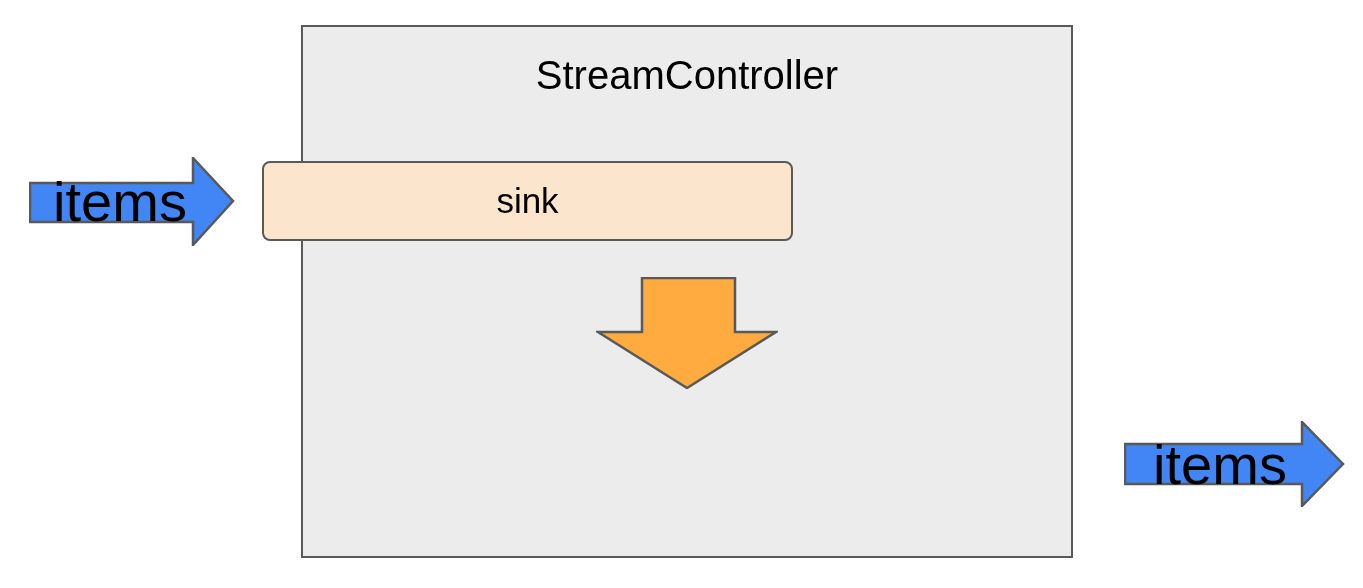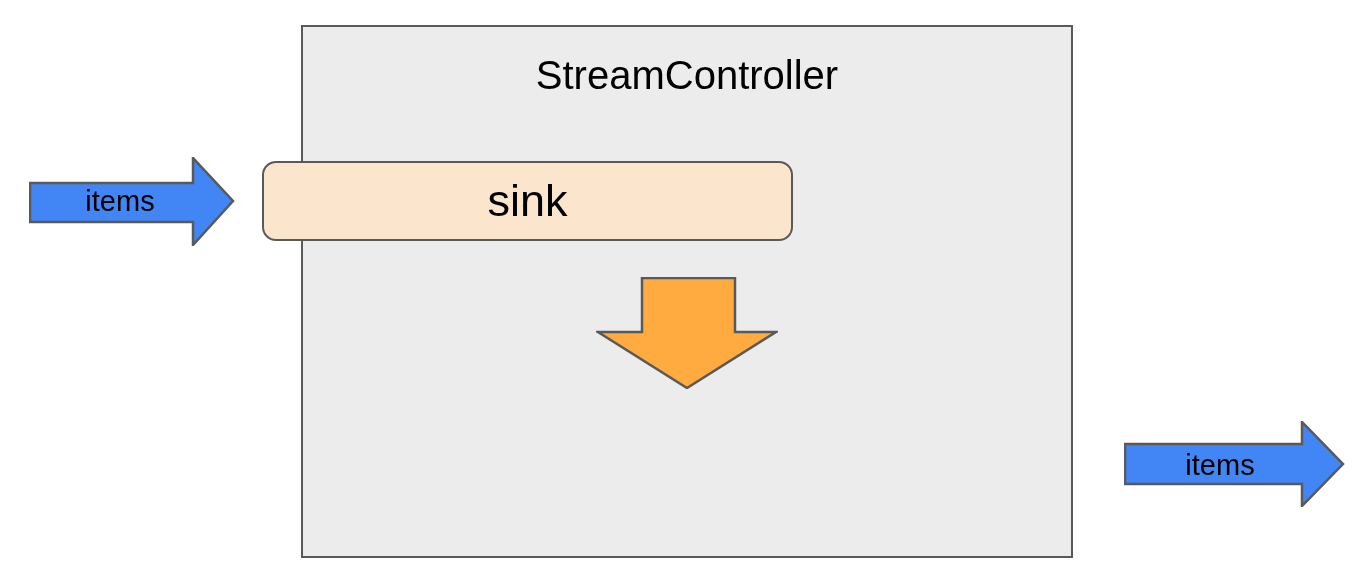--- a/index.html
+++ b/index.html
@@ -27,39 +27,39 @@
     text-align: center;
     font-size: 40px;
     line-height: 46px;
     white-space: nowrap;
   }
   .node {
     position: absolute;
     box-sizing: border-box;
     background: #fce5cd;
     border: 2.5px solid #595959;
-    border-radius: 14px;
+    border-radius: 8px;
     display: flex;
     align-items: center;
     justify-content: center;
-    font-size: 45px;
+    font-size: 35px;
     white-space: nowrap;
   }
   .node-sink   { left: 262px; top: 161px; width: 531px; height: 80px; }
   .node-stream { left: 598px; top: 423px; width: 500px; height: 84px; }
   .arrow-svg { position: absolute; display: block; }
   .arrow-input    { left: 29px;   top: 157px; }
   .arrow-output   { left: 1124px; top: 421px; }
   .arrow-transfer { left: 596px;  top: 277px; }
   .arrow-label {
     position: absolute;
     display: flex;
     align-items: center;
     justify-content: center;
-    font-size: 29px;
+    font-size: 56px;
     line-height: 1;
     white-space: nowrap;
     text-align: center;
   }
   .arrow-label-input  { left: 30px;   top: 181px; width: 180px; height: 41px; }
   .arrow-label-output { left: 1125px; top: 443px; width: 190px; height: 44px; }
 </style>
 </head>
 <body>
 

